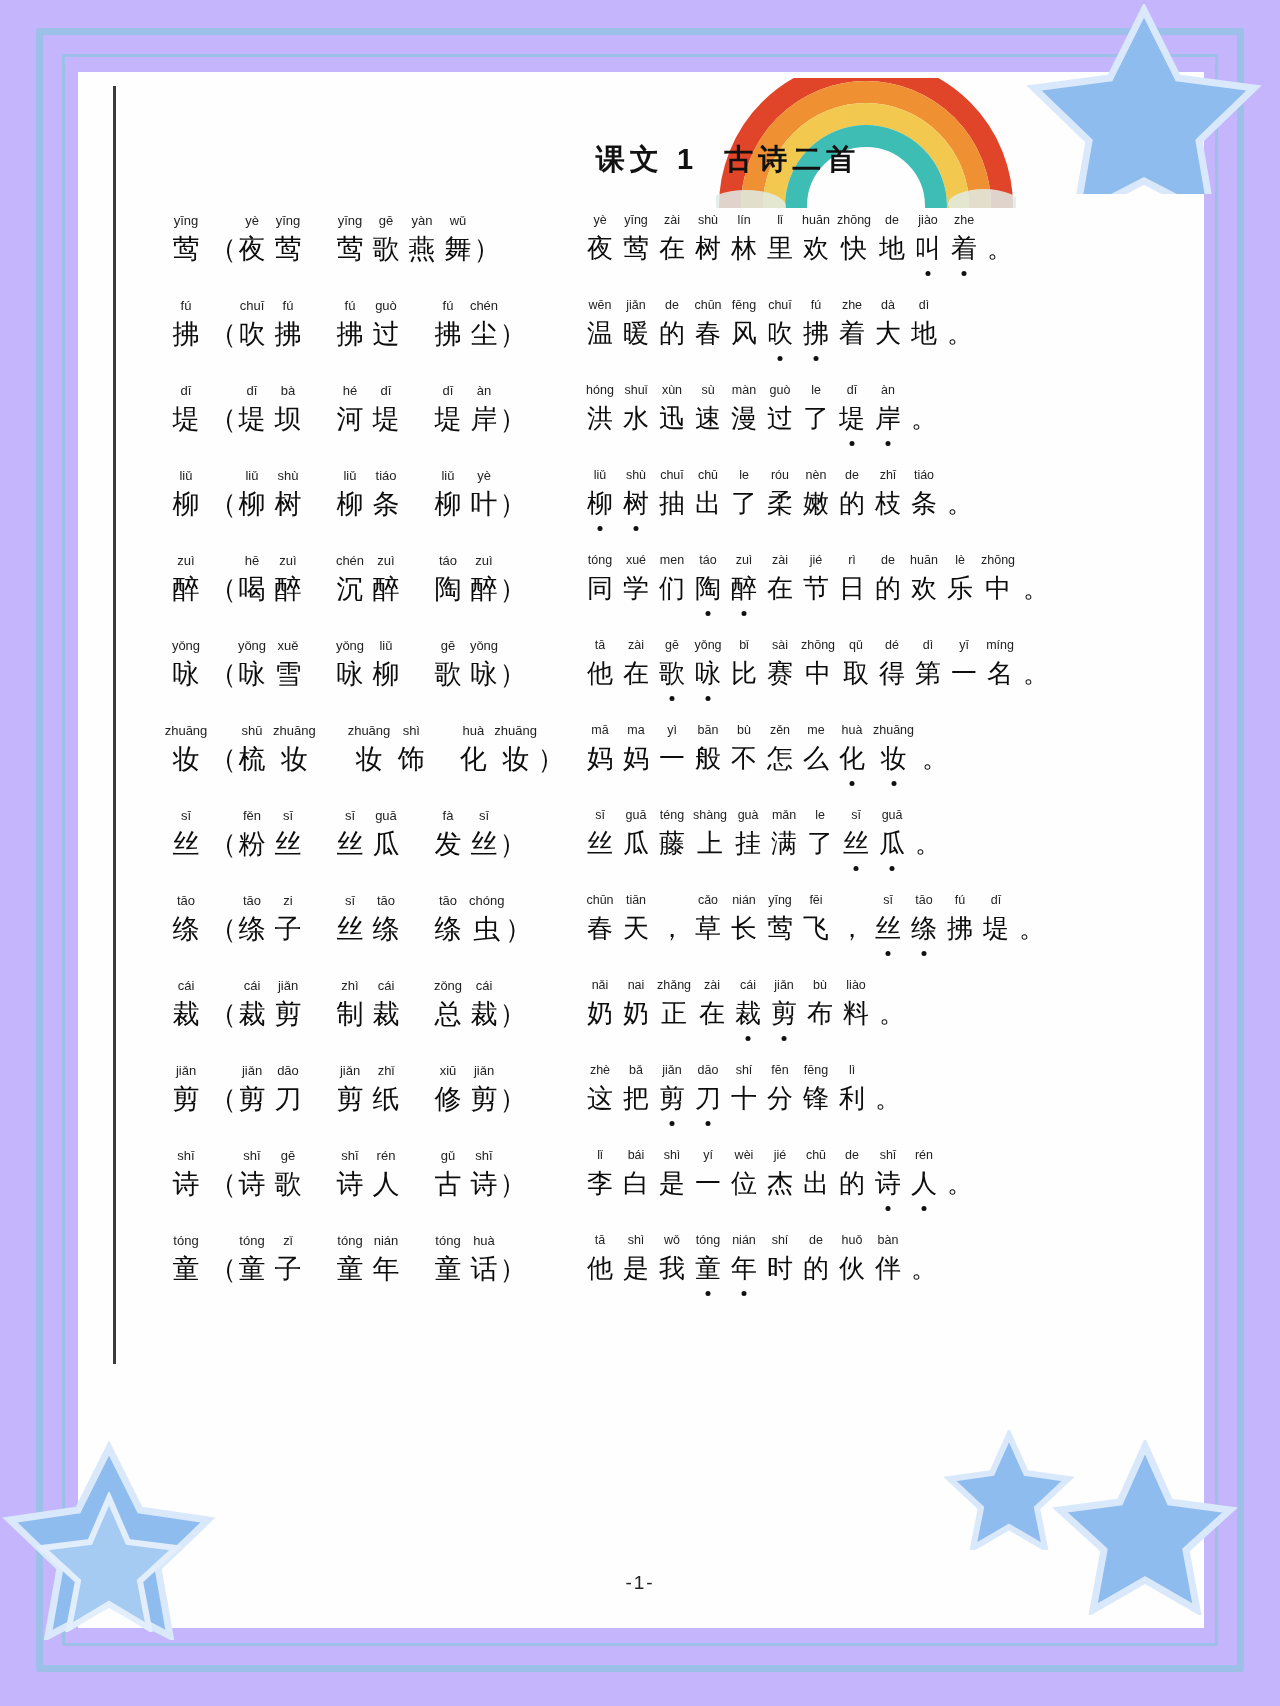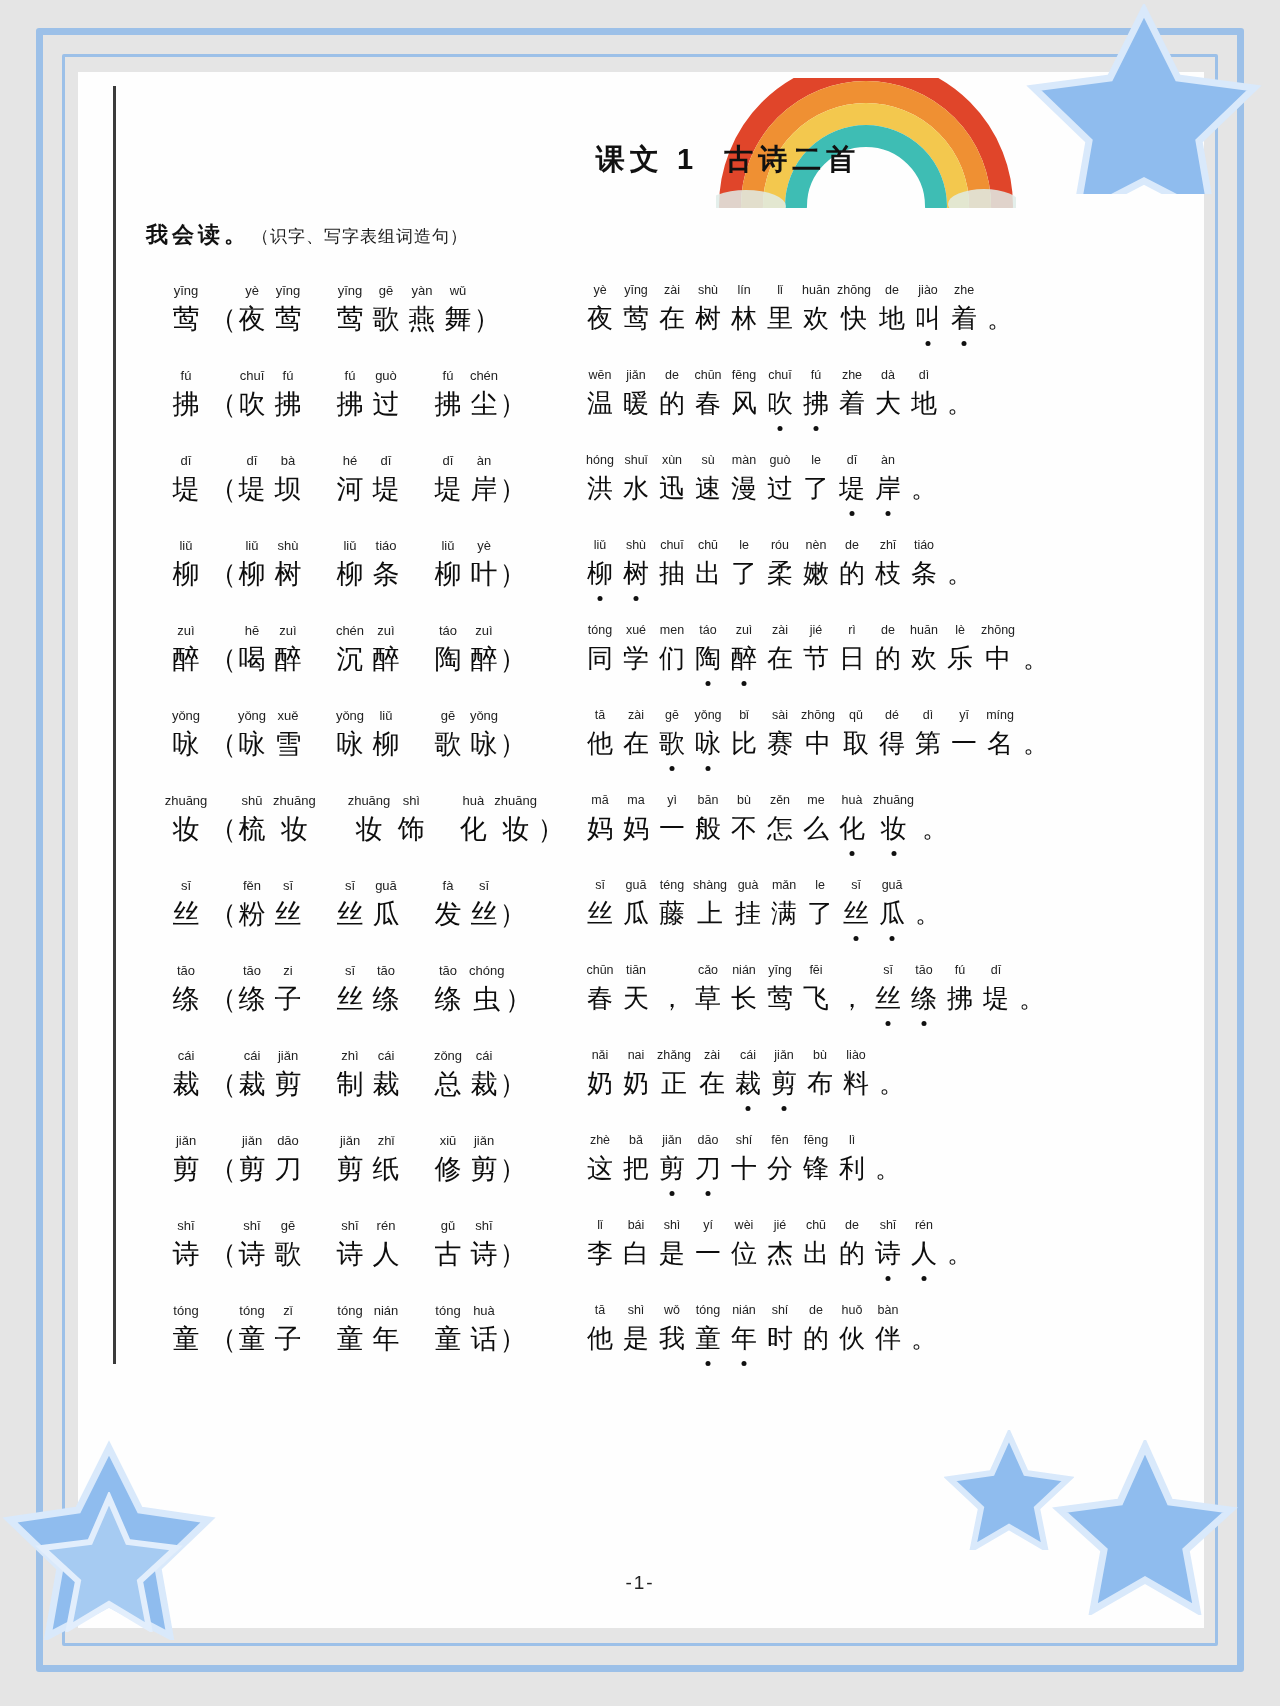--- a/index.html
+++ b/index.html
@@ -12,21 +12,21 @@
     height: 1706px;
     overflow: hidden;
     font-family: "Liberation Serif", "DejaVu Serif", serif;
     position: relative;
   }
 
   
   #page {
     position: absolute;
     inset: 0;
-    background: #e5e5e5;
+    background: #c4b5fd;
   }
   .frame-outer {
     position: absolute;
     left: 36px;
     top: 28px;
     right: 36px;
     bottom: 34px;
     border: 7px solid #9cc0e8;
     border-radius: 3px;
   }
@@ -237,24 +237,20 @@
       <path d="M80 128 A70 70 0 0 1 220 128" stroke="#3ebdb4" stroke-width="22"></path>
     </g>
     <ellipse cx="30" cy="128" rx="40" ry="16" fill="#dfece8" opacity="0.85"></ellipse>
     <ellipse cx="268" cy="126" rx="36" ry="15" fill="#dfece8" opacity="0.85"></ellipse>
   </svg>
 
   <div class="content">
 
     <div class="title">课文 1  古诗二首</div>
 
-    <div class="subtitle-row">
-      <span class="subtitle-main">我会读。</span>
-      <span class="subtitle-paren">（识字、写字表组词造句）</span>
-    </div>
 
     <div class="rows" id="rows">
         <div class="row">
           <div class="col-left">
             <div class="ruby-line">
               <span class="ru head">
                 <span class="py">yīng</span>
                 <span class="hz">莺</span>
               </span>
               <span class="ru punct bracket">

